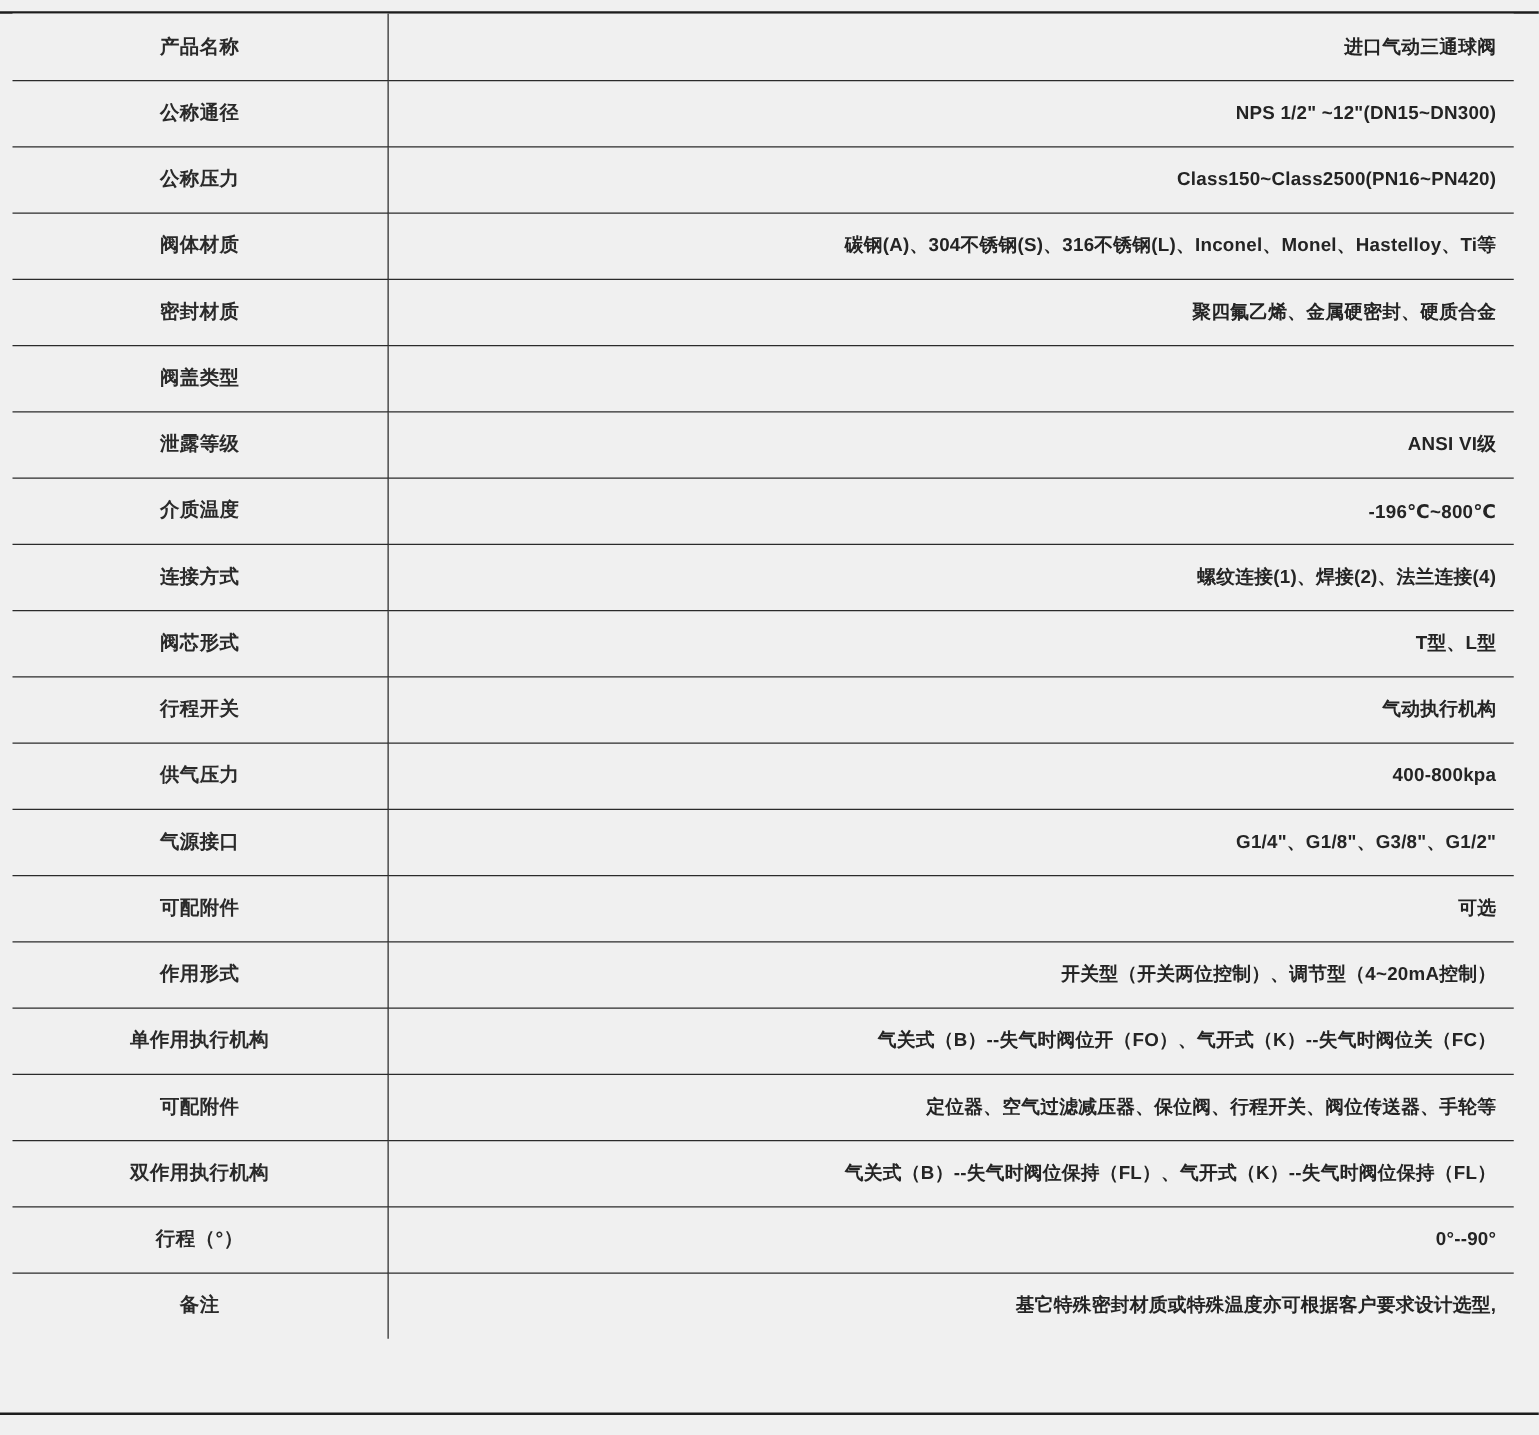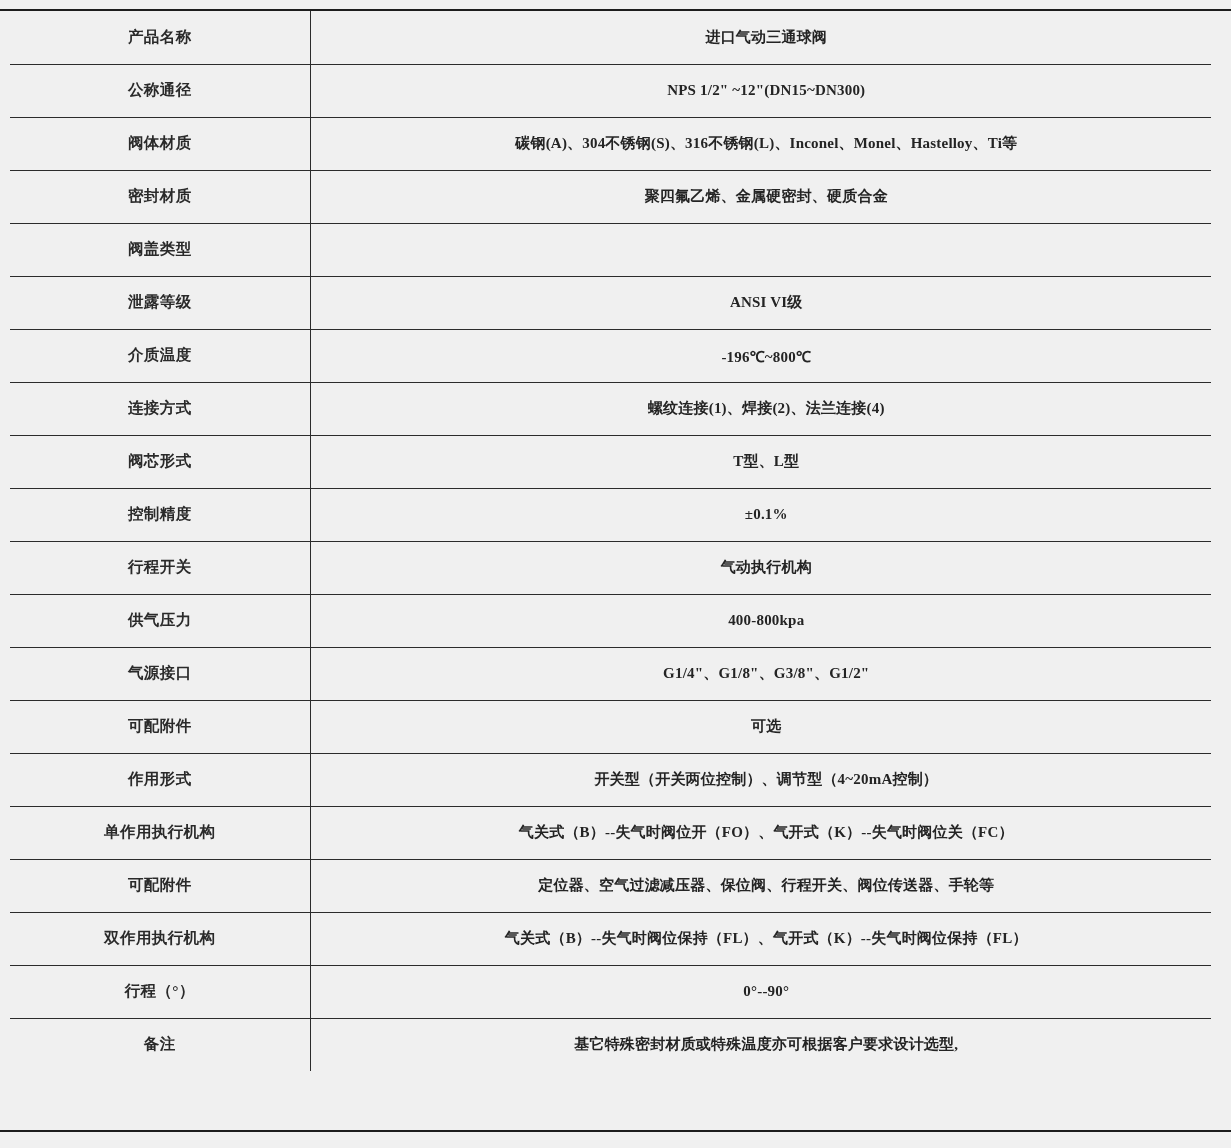--- a/index.html
+++ b/index.html
@@ -41,21 +41,20 @@
     top: 11px;
     left: 10px;
     width: 1201px;
     border-collapse: collapse;
     table-layout: fixed;
     background: #f0f0f0;
   }
 
   .spec-table tr {
     height: 53px;
-    font-family: Liberation Serif, serif;
   }
 
   .spec-table td {
     border-bottom: 1.6px solid #2b2b2b;
     background: #f0f0f0;
     padding: 0;
     vertical-align: middle;
     box-sizing: border-box;
   }
 
@@ -68,21 +67,21 @@
     text-align: center;
     font-size: 15.5px;
     font-weight: 700;
     letter-spacing: 0.4px;
     color: #2a2a2a;
     border-right: 1.6px solid #2b2b2b;
     padding: 0 6px;
   }
 
   td.spec-value {
-    text-align: center;
+    text-align: right;
     font-size: 15px;
     font-weight: 700;
     letter-spacing: 0.2px;
     color: #242424;
     padding-left: 25px;
     padding-right: 14px;
     white-space: nowrap;
     overflow: hidden;
   }
 
@@ -101,20 +100,24 @@
     <tbody>
       <tr>
         <td class="spec-label">产品名称</td>
         <td class="spec-value">进口气动三通球阀</td>
       </tr>
       <tr>
         <td class="spec-label">公称通径</td>
         <td class="spec-value">NPS 1/2" ~12"(DN15~DN300)</td>
       </tr>
       <tr>
+        <td class="spec-label">公称压力</td>
+        <td class="spec-value">Class150~Class2500(PN16~PN420)</td>
+      </tr>
+      <tr>
         <td class="spec-label">阀体材质</td>
         <td class="spec-value">碳钢(A)、304不锈钢(S)、316不锈钢(L)、Inconel、Monel、Hastelloy、Ti等</td>
       </tr>
       <tr>
         <td class="spec-label">密封材质</td>
         <td class="spec-value">聚四氟乙烯、金属硬密封、硬质合金</td>
       </tr>
       <tr>
         <td class="spec-label">阀盖类型</td>
         <td class="spec-value is-empty"></td>
@@ -127,24 +130,20 @@
         <td class="spec-label">介质温度</td>
         <td class="spec-value">-196℃~800℃</td>
       </tr>
       <tr>
         <td class="spec-label">连接方式</td>
         <td class="spec-value">螺纹连接(1)、焊接(2)、法兰连接(4)</td>
       </tr>
       <tr>
         <td class="spec-label">阀芯形式</td>
         <td class="spec-value">T型、L型</td>
-      </tr>
-      <tr>
-        <td class="spec-label">控制精度</td>
-        <td class="spec-value">±0.1%</td>
       </tr>
       <tr>
         <td class="spec-label">行程开关</td>
         <td class="spec-value">气动执行机构</td>
       </tr>
       <tr>
         <td class="spec-label">供气压力</td>
         <td class="spec-value">400-800kpa</td>
       </tr>
       <tr>

